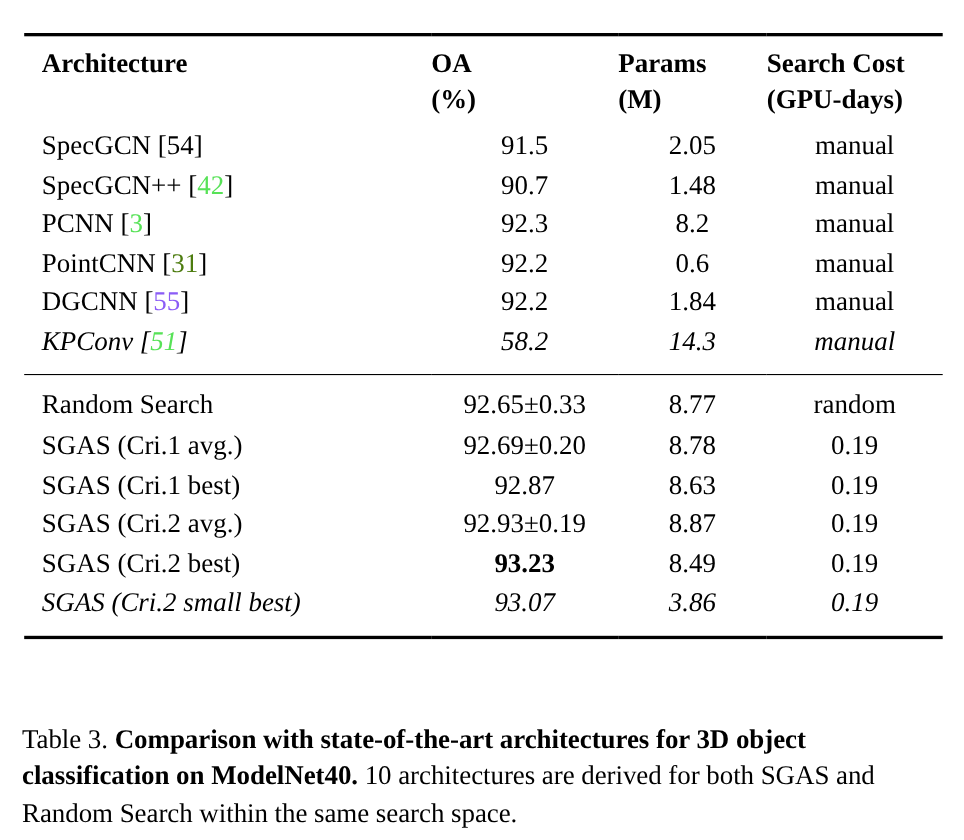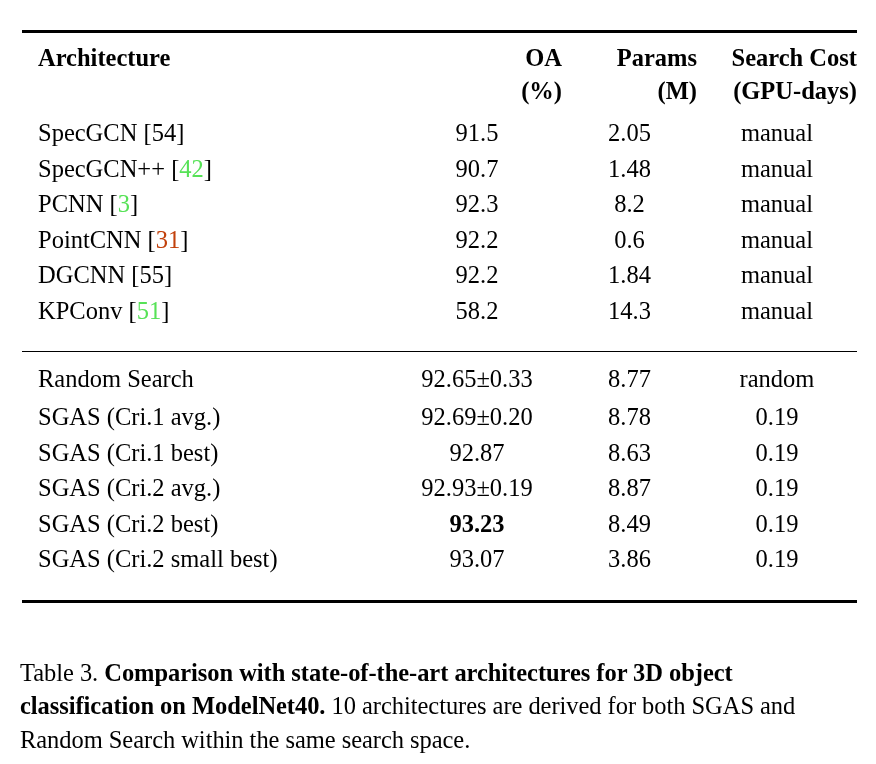--- a/index.html
+++ b/index.html
@@ -47,21 +47,21 @@
     font-weight: bold;
     padding: 0;
     vertical-align: top;
     line-height: 1.33;
   }
   thead th.h-arch {
     text-align: left;
     padding-left: 16px;
   }
   thead th.h-num {
-    text-align: right;
+    text-align: left;
   }
   .hdr-pad-top { height: 9px; }
   .hdr-line2   { font-weight: bold; }
   .hdr-pad-bot { height: 8px; }
 
   tbody td {
     font-size: 24.5px;
     font-weight: normal;
     padding: 0;
     height: 35.5px;
@@ -70,21 +70,21 @@
     white-space: nowrap;
   }
   tbody td.cell-arch {
     text-align: left;
     padding-left: 16px;
   }
   tbody td.cell-num {
     text-align: center;
   }
   tbody tr.first-of-block td { padding-top: 7px; height: 40px; }
-  tbody tr.last-of-block td  { padding-bottom: 23px; }
+  tbody tr.last-of-block td  { padding-bottom: 12px; font-style: italic; }
 
   .cite {
     color: #57e257;
   }
   .bracket { color: #000; }
   .bold-val { font-weight: bold; }
 
   .caption {
     position: absolute;
     left: 20px;
@@ -155,27 +155,27 @@
             <td class="cell-num"><span>1.48</span></td>
             <td class="cell-num"><span>manual</span></td>
           </tr>
           <tr>
             <td class="cell-arch"><span>PCNN</span> <span class="bracket">[</span><span class="cite" style="color: rgb(87, 226, 87);">3</span><span class="bracket">]</span></td>
             <td class="cell-num"><span>92.3</span></td>
             <td class="cell-num"><span>8.2</span></td>
             <td class="cell-num"><span>manual</span></td>
           </tr>
           <tr>
-            <td class="cell-arch"><span>PointCNN</span> <span class="bracket">[</span><span class="cite" style="color: #c2410c;">31</span><span class="bracket">]</span></td>
+            <td class="cell-arch"><span>PointCNN</span> <span class="bracket">[</span><span class="cite" style="color: #4d7c0f;">31</span><span class="bracket">]</span></td>
             <td class="cell-num"><span>92.2</span></td>
             <td class="cell-num"><span>0.6</span></td>
             <td class="cell-num"><span>manual</span></td>
           </tr>
           <tr>
-            <td class="cell-arch"><span>DGCNN</span> <span class="bracket">[</span><span class="cite" style="color: #000000;">55</span><span class="bracket">]</span></td>
+            <td class="cell-arch"><span>DGCNN</span> <span class="bracket">[</span><span class="cite" style="color: #8b5cf6;">55</span><span class="bracket">]</span></td>
             <td class="cell-num"><span>92.2</span></td>
             <td class="cell-num"><span>1.84</span></td>
             <td class="cell-num"><span>manual</span></td>
           </tr>
           <tr class=" last-of-block">
             <td class="cell-arch"><span>KPConv</span> <span class="bracket">[</span><span class="cite" style="color: rgb(87, 226, 87);">51</span><span class="bracket">]</span></td>
             <td class="cell-num"><span>58.2</span></td>
             <td class="cell-num"><span>14.3</span></td>
             <td class="cell-num"><span>manual</span></td>
           </tr>

